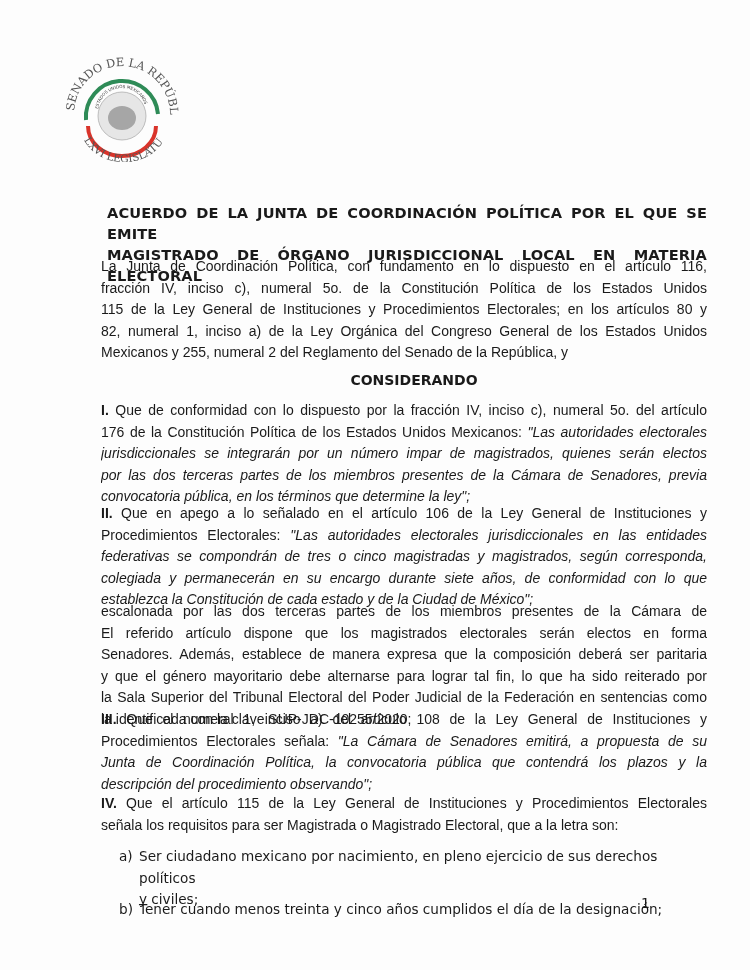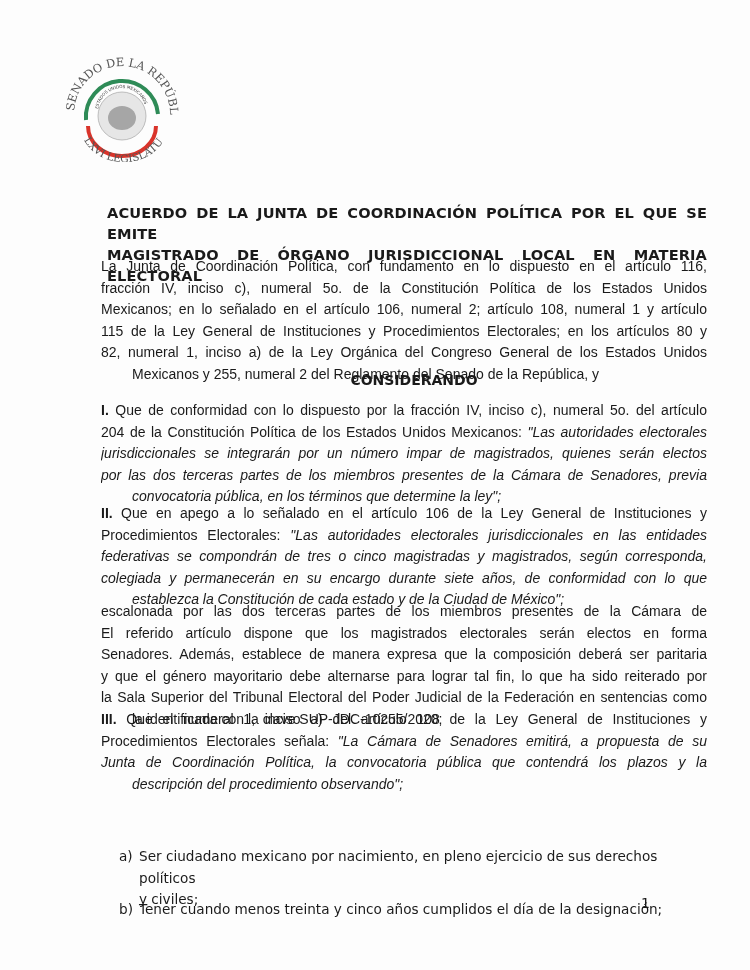--- a/index.html
+++ b/index.html
@@ -7,21 +7,21 @@
          font-family:"DejaVu Sans", sans-serif; color:#1a1a1a; }
   .page { position:absolute; left:0; top:0; width:750px; height:970px; background:#fdfdfd; }
   .logo { position:absolute; left:52px; top:42px; width:140px; height:120px; }
   .title { position:absolute; left:107px; top:202px; width:600px; font-weight:bold;
            font-size:14.6px; line-height:21px; text-align:justify; letter-spacing:0.1px; }
   .title div { text-align-last:justify; }
   .title div:last-child { text-align-last:left; }
   .para { position:absolute; left:101px; width:606px; font-family:Liberation Sans, sans-serif;
           font-size:14px; line-height:21.6px; text-align:justify; }
   .para .ln { display:block; text-align-last:justify; white-space:nowrap; overflow:hidden; }
-  .para .ln.last { text-align-last:left;margin-left:31px; }
+  .para .ln.last { text-align-last:left; }
   .it { font-style:italic; }
   .b { font-weight:bold; }
   .considerando { position:absolute; left:0; width:750px; top:372px; text-align:center;
                   font-weight:bold; font-size:14px;padding-left:39px; }
   .list-item { position:absolute; left:139px; width:568px; font-size:13.6px; line-height:21.6px; }
   .list-item .mark { position:absolute; left:-20px; }
   .pagenum { position:absolute; left:641px; top:892px; font-size:14px; }
 </style>
 </head>
 <body>
@@ -50,31 +50,30 @@
   </svg>
 
   <div class="title">
     <div>ACUERDO DE LA JUNTA DE COORDINACIÓN POLÍTICA POR EL QUE SE EMITE</div>
     <div>MAGISTRADO DE ÓRGANO JURISDICCIONAL LOCAL EN MATERIA ELECTORAL</div>
   </div>
 
   <div class="para" style="top:256px">
     <span class="ln">La Junta de Coordinación Política, con fundamento en lo dispuesto en el artículo 116,</span>
     <span class="ln">fracción IV, inciso c), numeral 5o. de la Constitución Política de los Estados Unidos</span>
-    <span class="ln">Mexicanos; en lo señalado en el artículo 106, numeral 2; artículo 108, numeral 1 y artículo</span>
     <span class="ln">115 de la Ley General de Instituciones y Procedimientos Electorales; en los artículos 80 y</span>
     <span class="ln">82, numeral 1, inciso a) de la Ley Orgánica del Congreso General de los Estados Unidos</span>
     <span class="ln last">Mexicanos y 255, numeral 2 del Reglamento del Senado de la República, y</span>
   </div>
 
   <div class="considerando">CONSIDERANDO</div>
 
   <div class="para" style="top:400px">
     <span class="ln"><span class="b">I.</span><span> Que de conformidad con lo dispuesto por la fracción IV, inciso c), numeral 5o. del artículo</span></span>
-    <span class="ln"><span>204 de la Constitución Política de los Estados Unidos Mexicanos: </span><span class="it">"Las autoridades electorales</span></span>
+    <span class="ln"><span>176 de la Constitución Política de los Estados Unidos Mexicanos: </span><span class="it">"Las autoridades electorales</span></span>
     <span class="ln it">jurisdiccionales se integrarán por un número impar de magistrados, quienes serán electos</span>
     <span class="ln it">por las dos terceras partes de los miembros presentes de la Cámara de Senadores, previa</span>
     <span class="ln last it">convocatoria pública, en los términos que determine la ley";</span>
   </div>
 
   <div class="para" style="top:503px">
     <span class="ln"><span class="b">II.</span><span> Que en apego a lo señalado en el artículo 106 de la Ley General de Instituciones y</span></span>
     <span class="ln"><span>Procedimientos Electorales: </span><span class="it">"Las autoridades electorales jurisdiccionales en las entidades</span></span>
     <span class="ln it">federativas se compondrán de tres o cinco magistradas y magistrados, según corresponda,</span>
     <span class="ln it">colegiada y permanecerán en su encargo durante siete años, de conformidad con lo que</span>
@@ -90,20 +89,24 @@
     <span class="ln last">la identificada con la clave SUP-JDC-10255/2020;</span>
   </div>
 
   <div class="para" style="top:709px">
     <span class="ln"><span class="b">III.</span><span> Que el numeral 1, inciso a) del artículo 108 de la Ley General de Instituciones y</span></span>
     <span class="ln"><span>Procedimientos Electorales señala: </span><span class="it">"La Cámara de Senadores emitirá, a propuesta de su</span></span>
     <span class="ln it">Junta de Coordinación Política, la convocatoria pública que contendrá los plazos y la</span>
     <span class="ln last it">descripción del procedimiento observando";</span>
   </div>
 
+  <div class="para" style="top:793px">
+    <span class="ln"><span class="b">IV.</span><span> Que el artículo 115 de la Ley General de Instituciones y Procedimientos Electorales</span></span>
+    <span class="ln last">señala los requisitos para ser Magistrada o Magistrado Electoral, que a la letra son:</span>
+  </div>
 
   <div class="list-item" style="top:846px">
     <span class="mark">a)</span>
     <div>Ser ciudadano mexicano por nacimiento, en pleno ejercicio de sus derechos políticos</div>
     <div>y civiles;</div>
   </div>
 
   <div class="list-item" style="top:899px">
     <span class="mark">b)</span>
     <div>Tener cuando menos treinta y cinco años cumplidos el día de la designación;</div>

